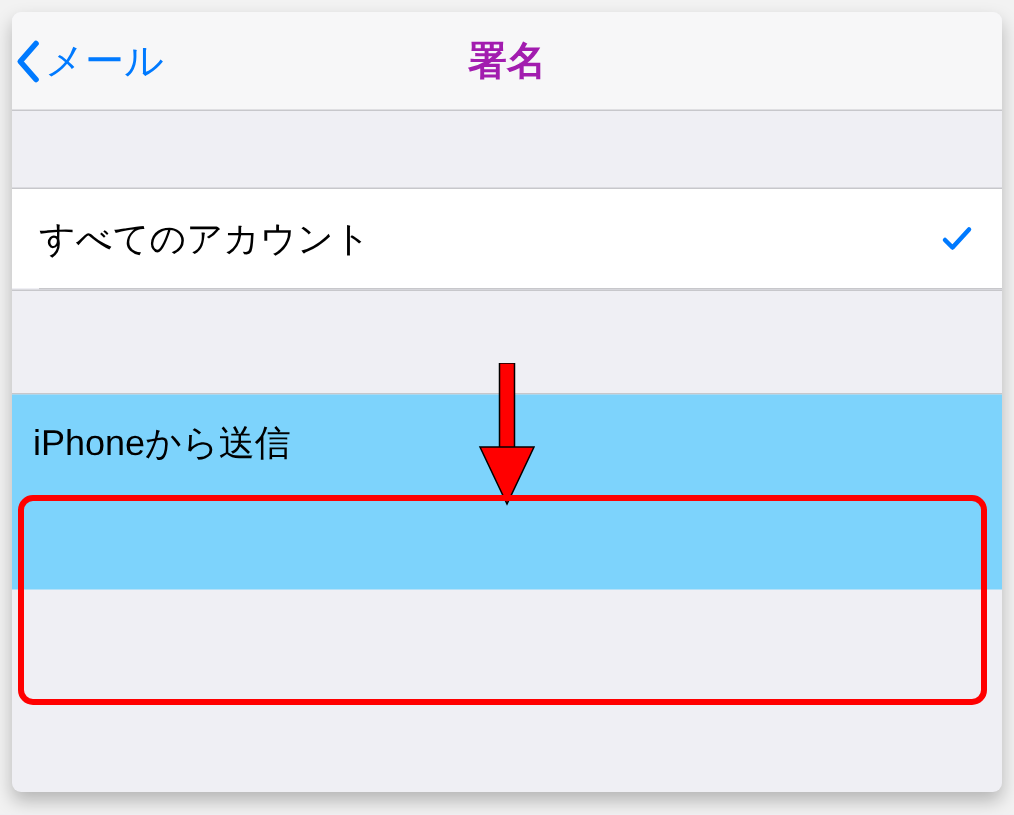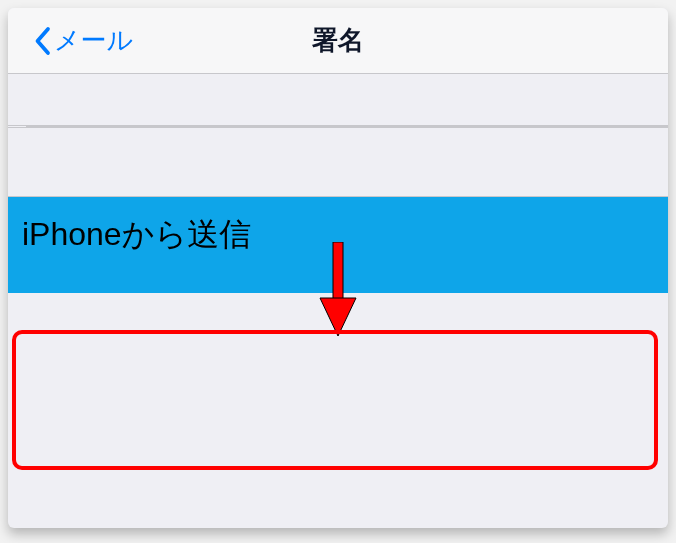--- a/index.html
+++ b/index.html
@@ -28,37 +28,37 @@
       height: 66px;
       background: #f7f7f8;
       border-bottom: 1px solid #c7c7cb;
       position: relative;
       display: flex;
       align-items: center;
     }
     .back-button {
       display: flex;
       align-items: center;
-      padding-left: 24px;
+      padding-left: 0;
       color: #007aff;
       font-size: 26px;
       cursor: pointer;
     }
     .back-chevron {
       width: 20px;
       height: 30px;
       margin-right: 2px;
     }
     .nav-title {
       position: absolute;
       left: 50%;
       transform: translateX(-50%);
       font-size: 26px;
       font-weight: 600;
-      color: #0f172a;
+      color: #a21caf;
     }
     .spacer {
       height: 52px;
       background: #efeff4;
       border-bottom: 1px solid #c7c7cb;
     }
     .list-row {
       height: 66px;
       background: #fff;
       display: flex;
@@ -80,24 +80,24 @@
       height: 24px;
     }
     .spacer2 {
       height: 70px;
       background: #efeff4;
       border-top: 1px solid #c7c7cb;
       border-bottom: 1px solid #c7c7cb;
       position: relative;
     }
     .signature-box {
-      background: #0ea5e9;
-      height: 96px;
+      background: #7dd3fc;
+      height: 130px;
       padding: 16px 14px;
-      font-size: 32px;
+      font-size: 24px;
       color: #000;
       position: relative;
     }
     .highlight-box {
       position: absolute;
       border: 4px solid #ff0000;
       border-radius: 10px;
       left: 4px;
       right: 10px;
       top: 322px;
@@ -125,20 +125,26 @@
       <svg class="back-chevron" viewBox="0 0 12 20">
         <polyline points="10,2 3,10 10,18" fill="none" stroke="#007aff" stroke-width="2.5" stroke-linecap="round" stroke-linejoin="round"></polyline>
       </svg>
       <span>メール</span>
     </div>
     <div class="nav-title">署名</div>
   </div>
 
   <div class="spacer"></div>
 
+  <div class="list-row">
+    <span>すべてのアカウント</span>
+    <svg class="checkmark" viewBox="0 0 24 24">
+      <polyline points="4,13 9,18 20,6" fill="none" stroke="#007aff" stroke-width="3" stroke-linecap="round" stroke-linejoin="round"></polyline>
+    </svg>
+  </div>
 
   <div class="row-sep"></div>
 
 
   <div class="spacer2"></div>
 
   <div class="signature-box">
     <span>iPhoneから送信</span>
   </div>
 

